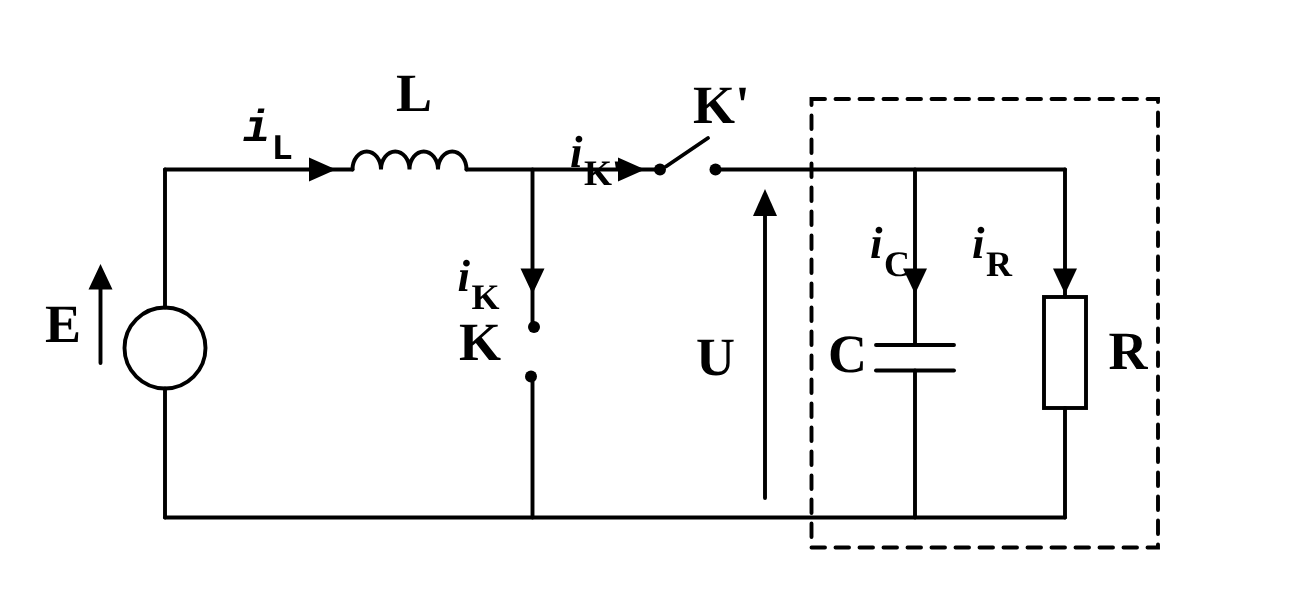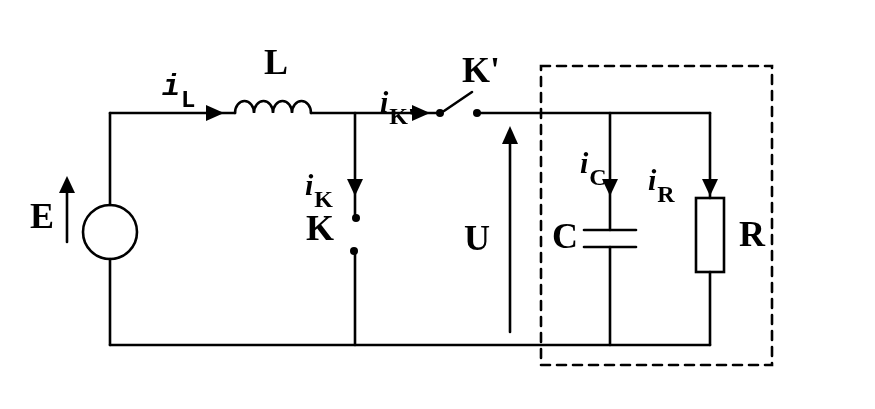--- a/index.html
+++ b/index.html
@@ -91,17 +91,17 @@
   </div>
   <div class="lbl cur" style="left:380px;top:72px;margin-top:15px;">
     <i>i</i><sub>K'</sub>
   </div>
   <div class="lbl cur" style="left:305px;top:150px;margin-top:20px;">
     <i>i</i><sub>K</sub>
   </div>
   <div class="lbl cur" style="left:580px;top:148px;">
     <i>i</i><sub>C</sub>
   </div>
-  <div class="lbl cur" style="left:648px;top:148px;margin-top:17px;">
+  <div class="lbl cur" style="left:648px;top:148px;">
     <i>i</i><sub>R</sub>
   </div>
 
 </div>
 
 </body></html>

